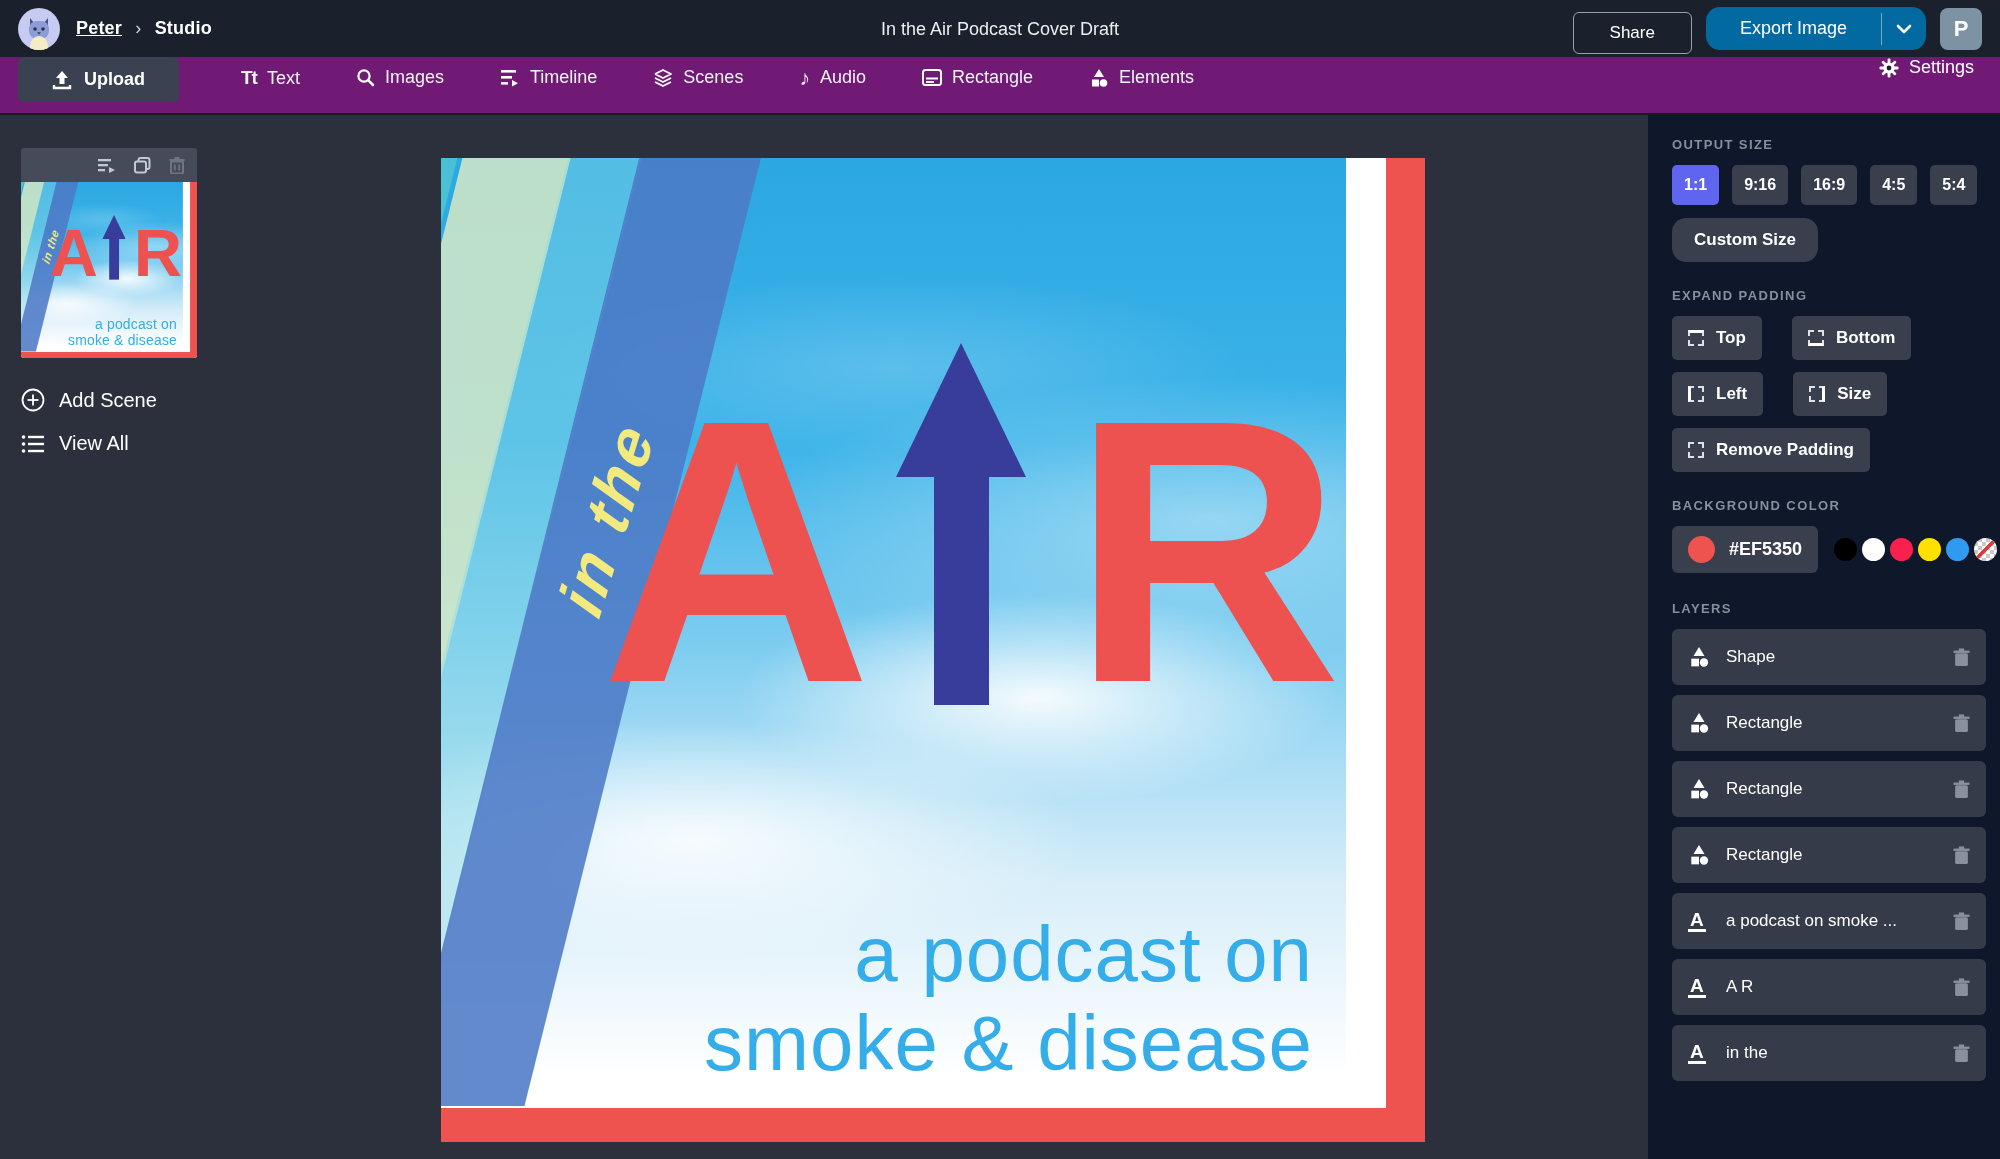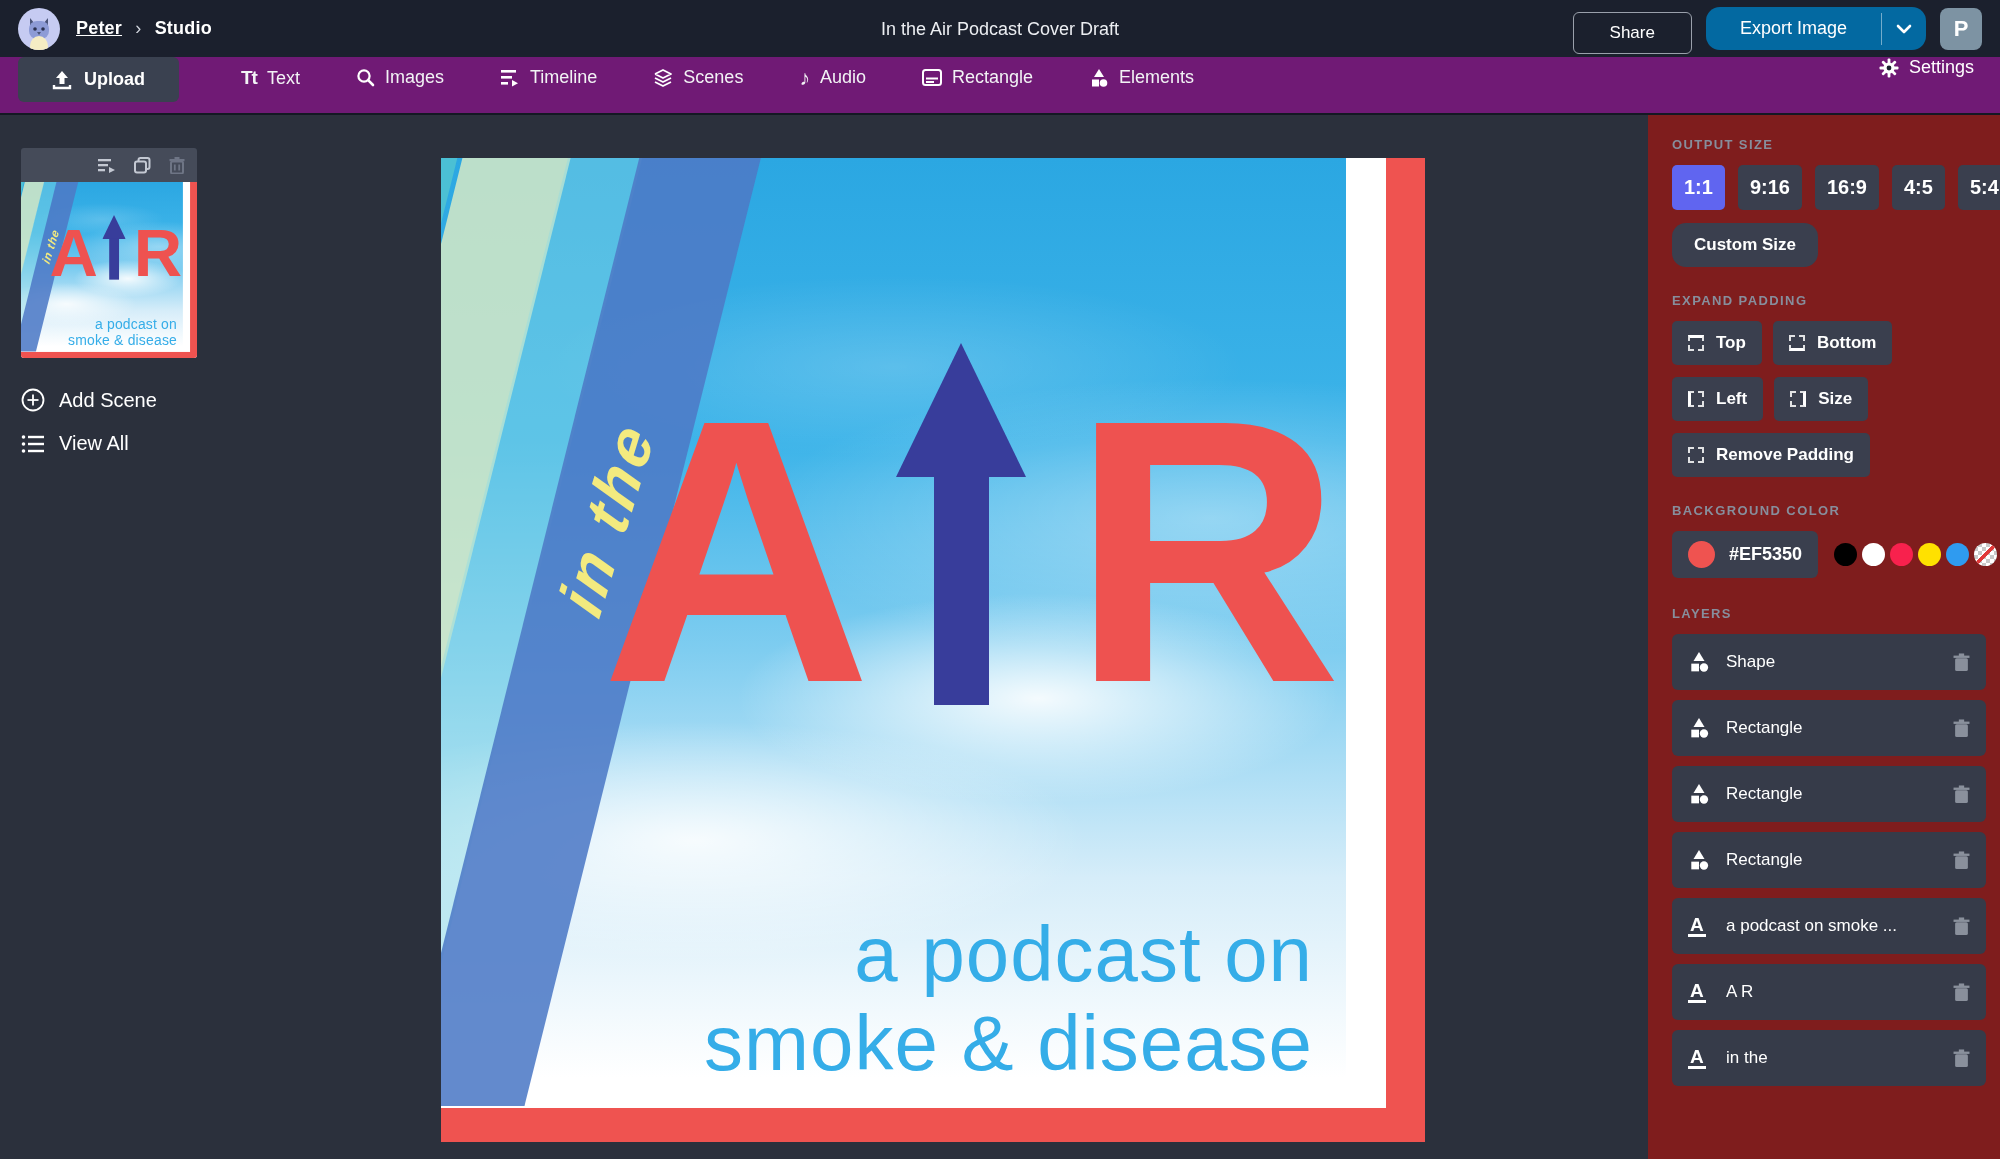--- a/index.html
+++ b/index.html
@@ -75,29 +75,29 @@
   .big-letter { position:absolute; top:206px; font-size:375px; line-height:1; font-weight:700; color:#ee5250; }
   .letter-a { left:160px; }
   .letter-r { left:630px; }
   .arrow-svg { position:absolute; left:455px; top:185px; }
   .tagline { position:absolute; right:112px; top:752px; text-align:right; color:#35ade8;
              font-size:78px; line-height:1.14; letter-spacing:1px; font-weight:400; white-space:nowrap; }
   .bar-right  { position:absolute; right:0; top:0; width:39px; height:100%; background:#ef5350; }
   .bar-bottom { position:absolute; left:0; bottom:0; width:100%; height:34px; background:#ef5350; }
 
   
-  .panel { width:352px; flex:0 0 auto; background:#7f1d1d; padding:22px 14px 0 24px; overflow:hidden; }
+  .panel { width:352px; flex:0 0 auto; background:#0f172a; padding:22px 14px 0 24px; overflow:hidden; }
   .panel-label { font-size:13px; font-weight:700; letter-spacing:1.4px; color:#878e9c; margin-bottom:13px; }
   .size-row { display:flex; gap:13px; margin-bottom:13px; }
-  .size-btn { background:#3a3f4e; border:none; border-radius:5px; color:#fff; font-size:20px; font-weight:700;
+  .size-btn { background:#3a3f4e; border:none; border-radius:5px; color:#fff; font-size:16px; font-weight:700;
               padding:11px 12px; cursor:pointer; font-family:inherit; }
   .size-btn.active { background:#6065f0; }
   .custom-btn { background:#3a3f4e; border:none; border-radius:14px; color:#fff; font-size:17px; font-weight:700;
                 padding:12px 22px; cursor:pointer; margin-bottom:26px; font-family:inherit; }
-  .pad-row { display:flex; gap:11px; margin-bottom:12px; }
+  .pad-row { display:flex; gap:30px; margin-bottom:12px; }
   .pad-btn { background:#3a3f4e; border:none; border-radius:5px; color:#fff; font-size:17px; font-weight:700;
              padding:12px 16px; display:flex; align-items:center; gap:12px; cursor:pointer; font-family:inherit; }
   .pad-ic { width:16px; height:16px; border:2px dashed rgba(255,255,255,.85); display:inline-block; }
   .pad-ic.top    { border-top:3px solid #fff; }
   .pad-ic.bottom { border-bottom:3px solid #fff; }
   .pad-ic.left   { border-left:3px solid #fff; }
   .pad-ic.right  { border-right:3px solid #fff; }
   .pad-remove { margin-bottom:26px; }
 
   .bg-row { display:flex; align-items:center; gap:16px; margin-bottom:28px; }

